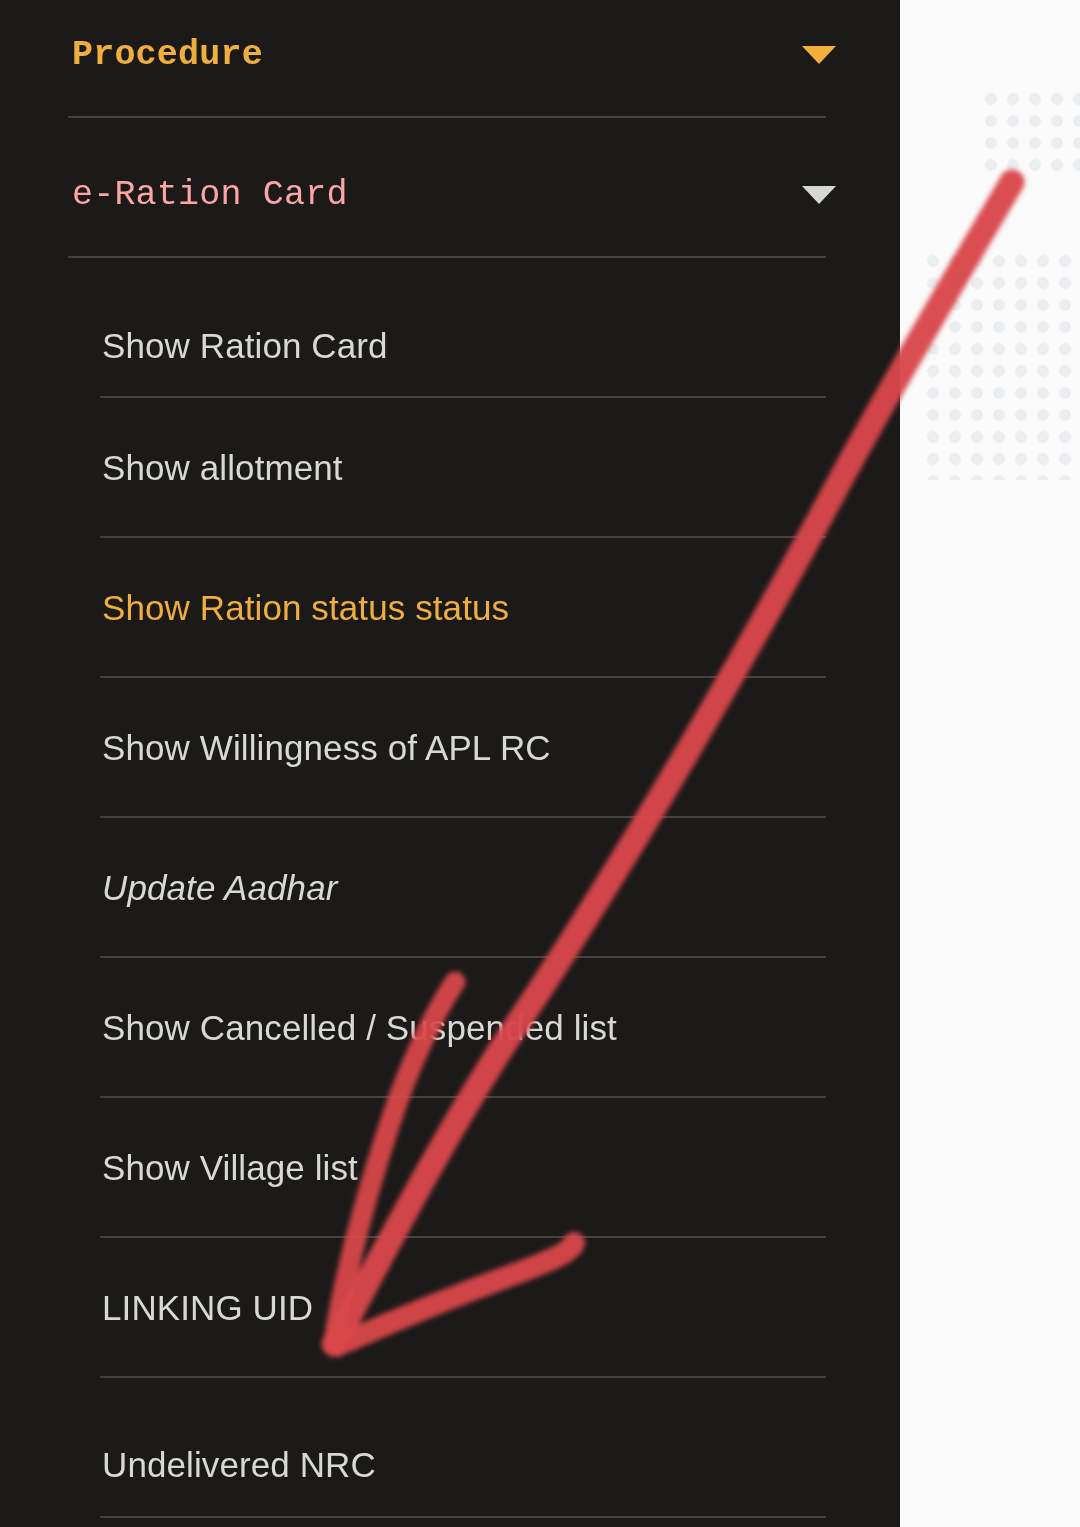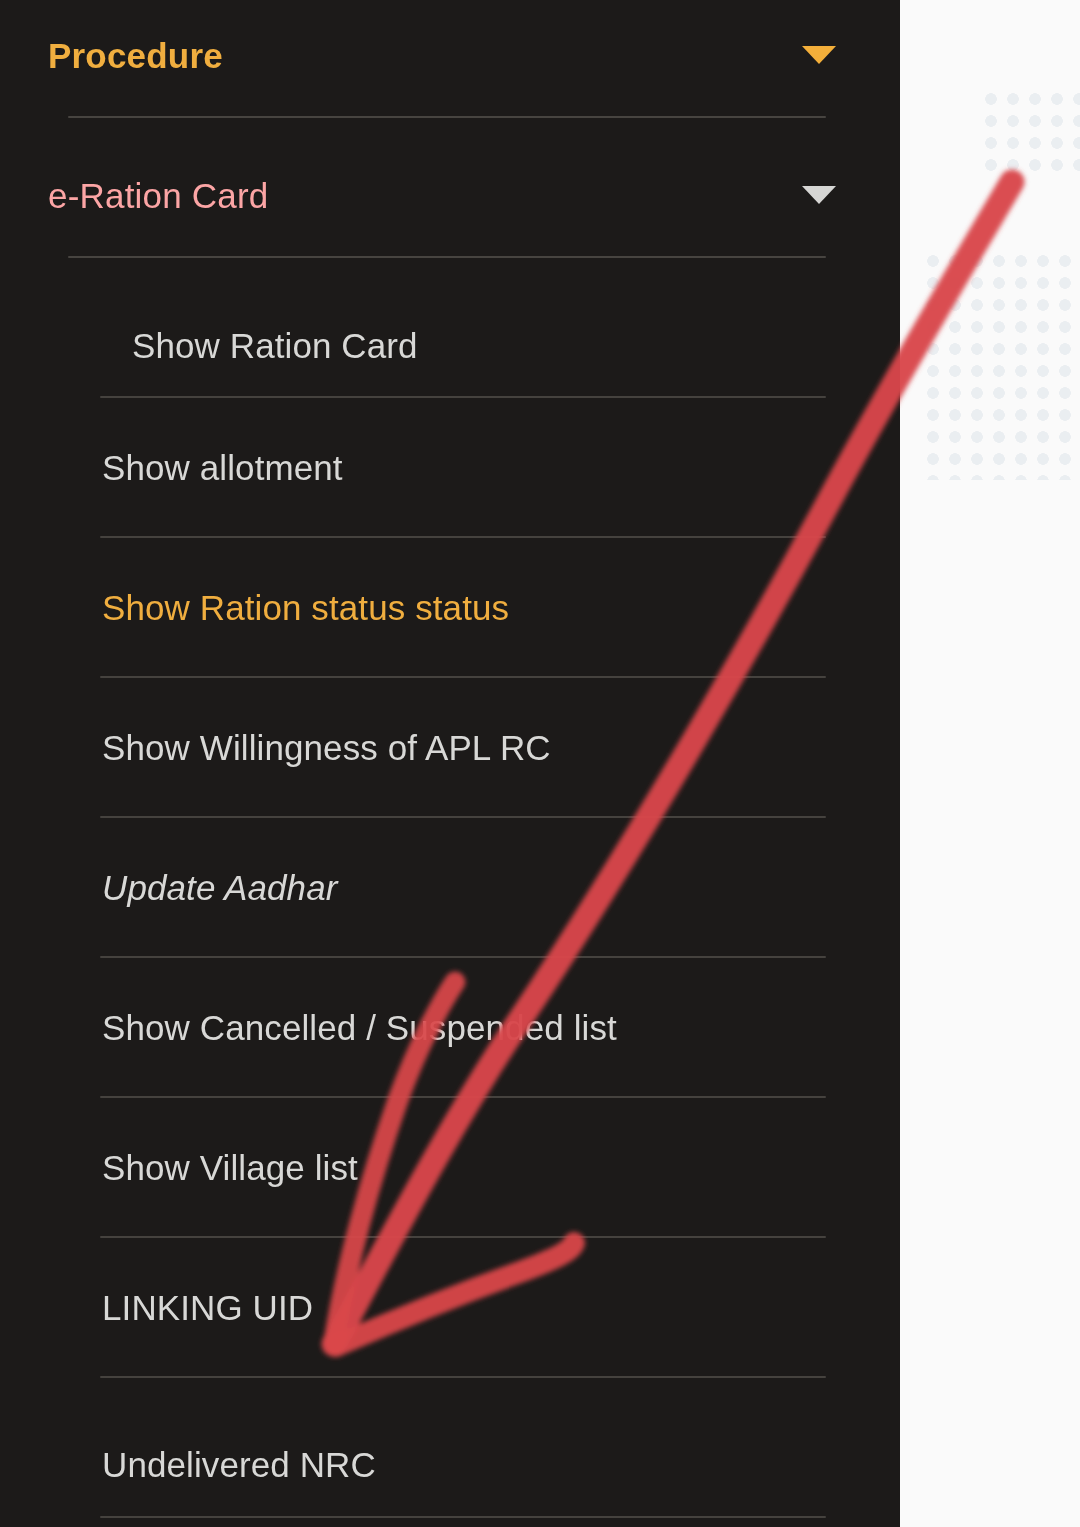--- a/index.html
+++ b/index.html
@@ -47,21 +47,22 @@
   .section {
     position:absolute;
     left:0;
     width:900px;
   }
   .section-row {
     position:relative;
     height:100%;
     display:flex;
     align-items:center;
-    padding:0 0 0 48px;
+    padding:0 0 0 72px;
+    font-family:Liberation Mono, monospace;
   }
   .section-label {
     font-size:35px;
     font-weight:400;
     letter-spacing:0.2px;
     line-height:1;
     white-space:nowrap;
   }
   .section-label.accent { color:#F0AE3F; font-weight:700; }
   .section-label.plain  { color:#fca5a5; }
@@ -136,21 +137,21 @@
     <div class="divider section-div" style="top:116px;"></div>
 
     <div class="section" style="top:140px;height:110px;">
       <div class="section-row">
         <span class="section-label plain">e-Ration Card</span>
         <span class="caret plain"></span>
       </div>
     </div>
     <div class="divider section-div" style="top:256px;"></div>
 
-    <div class="item" style="top:258px;height:174px;margin-left:30px;">
+    <div class="item" style="top:258px;height:174px;">
       <span class="item-label">Show Ration Card</span>
     </div>
     <div class="divider item-div" style="top:396px;"></div>
 
     <div class="item" style="top:398px;height:138px;">
       <span class="item-label">Show allotment</span>
     </div>
     <div class="divider item-div" style="top:536px;"></div>
 
     <div class="item" style="top:538px;height:138px;">

